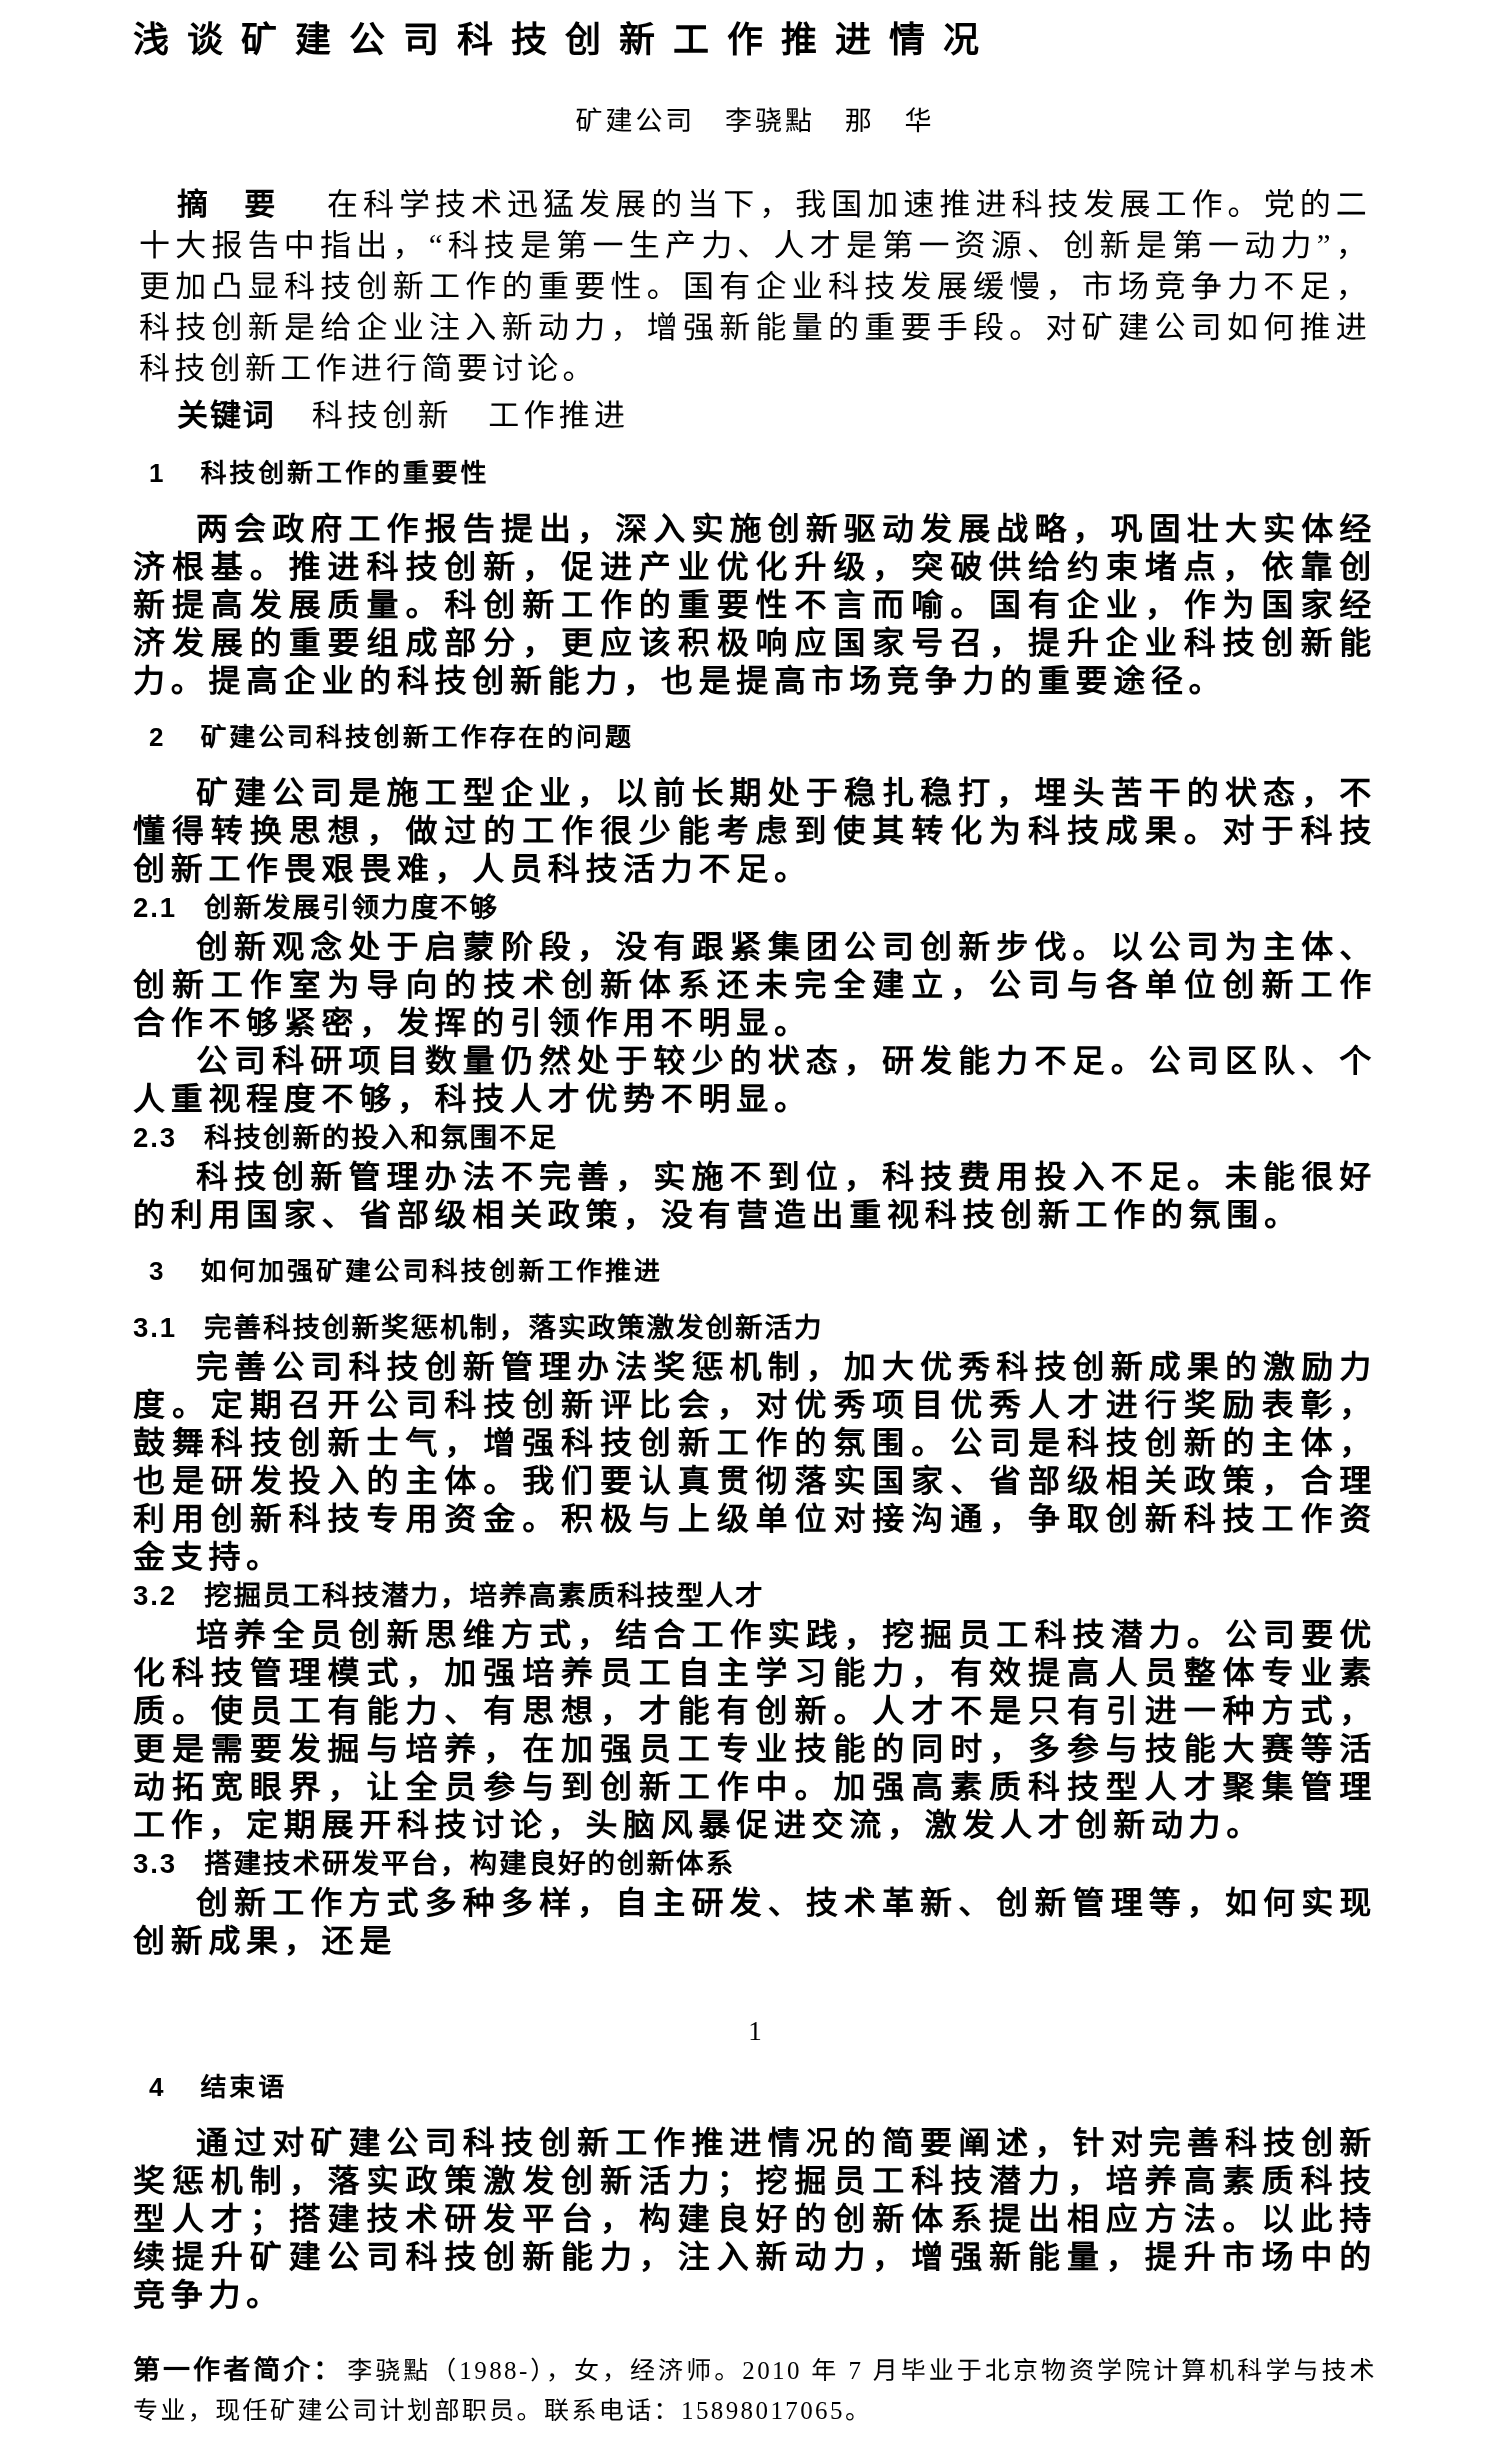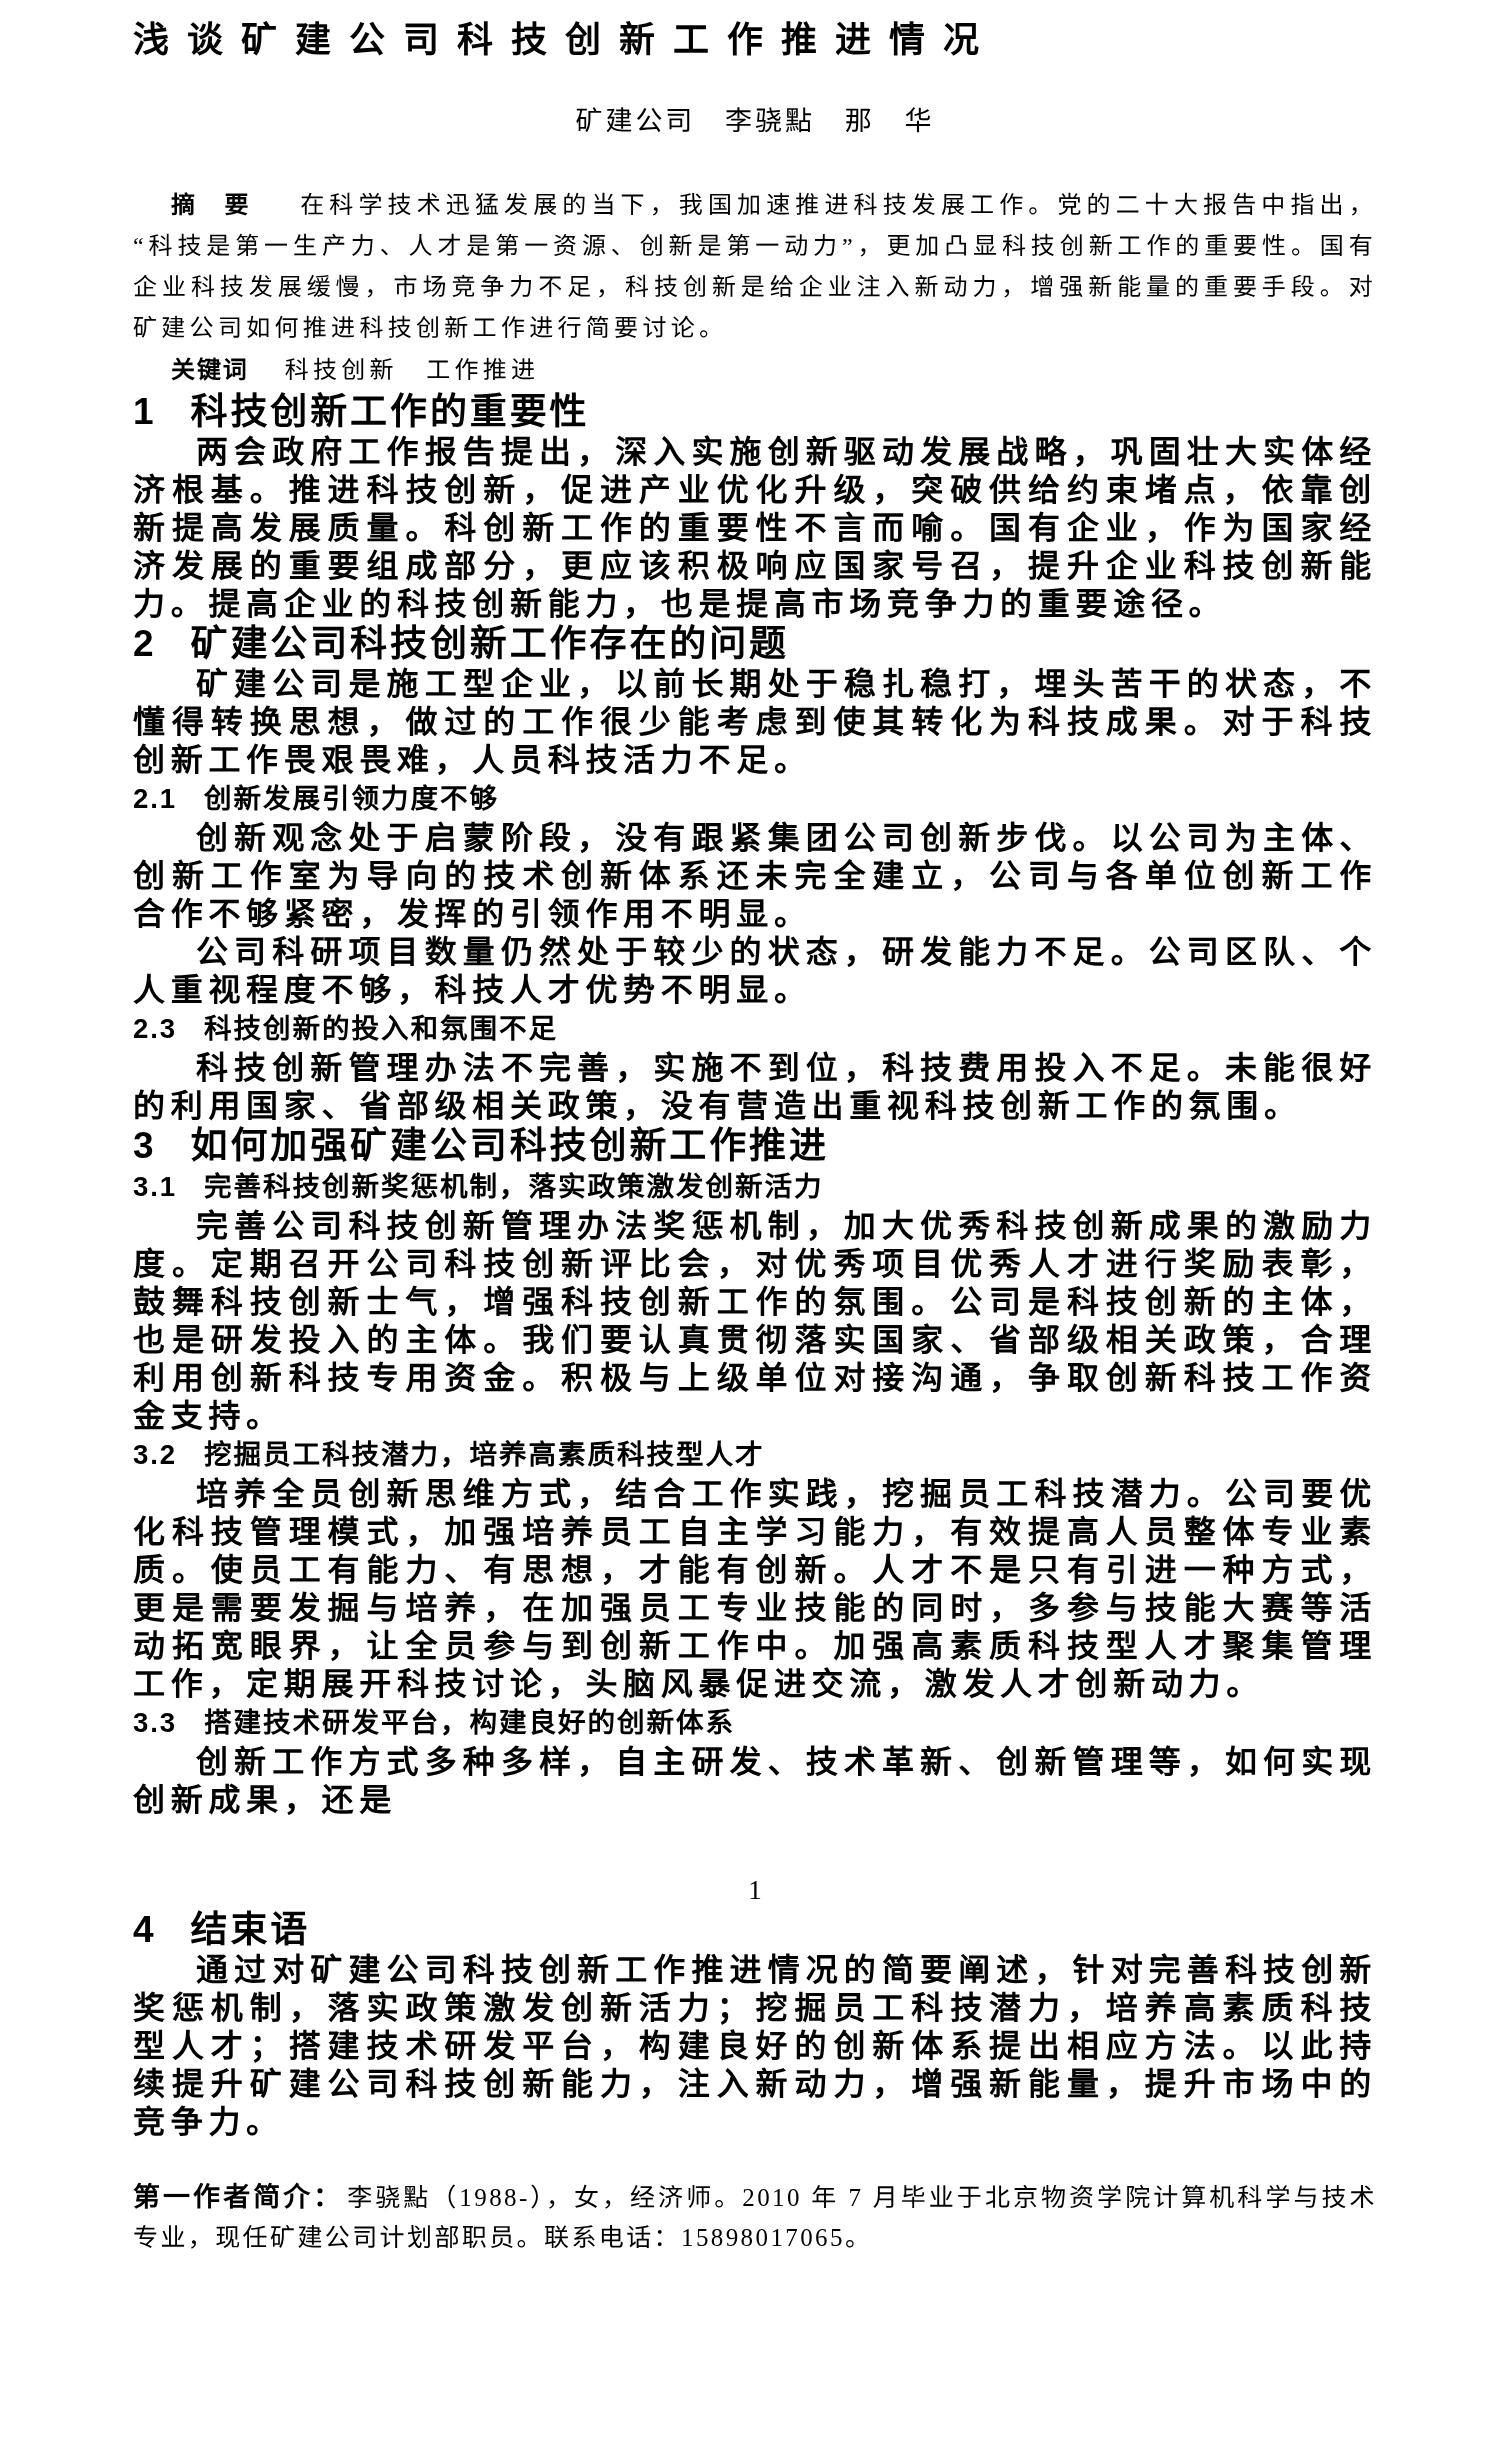--- a/index.html
+++ b/index.html
@@ -27,42 +27,42 @@
     margin: 0;
   }
   .authors {
     margin-top: 34px;
     font-size: 27px;
     letter-spacing: 2.9px;
     line-height: 36px;
     text-align: center;
   }
   .abstract, .keywords {
-    font-size: 24px;
+    font-size: 31px;
     letter-spacing: 4.3px;
     line-height: 41px;
     text-align: justify;
     text-indent: 38px;
-    margin: 0;
+    margin: 6px;
   }
   .abstract { margin-top: 45px; }
   .inline-label {
     font-family: "Liberation Sans", "DejaVu Sans", sans-serif;
     font-weight: bold;
     letter-spacing: 1.9px;
     margin-right: 49px;
   }
   .keywords .inline-label { margin-right: 36px; }
   h2.sec-h1 {
     font-family: "Liberation Sans", "DejaVu Sans", sans-serif;
     font-weight: bold;
-    font-size: 37px;
+    font-size: 26px;
     letter-spacing: 2.9px;
     line-height: 42px;
-    margin: 0;
+    margin: 16px;
   }
   h2.sec-h1 .sec-num { margin-right: 34px; font-weight: bold; }
   h3.sec-h2 {
     font-family: "Liberation Sans", "DejaVu Sans", sans-serif;
     font-weight: bold;
     font-size: 27.6px;
     letter-spacing: 1.9px;
     line-height: 40px;
     margin: 0;
   }

